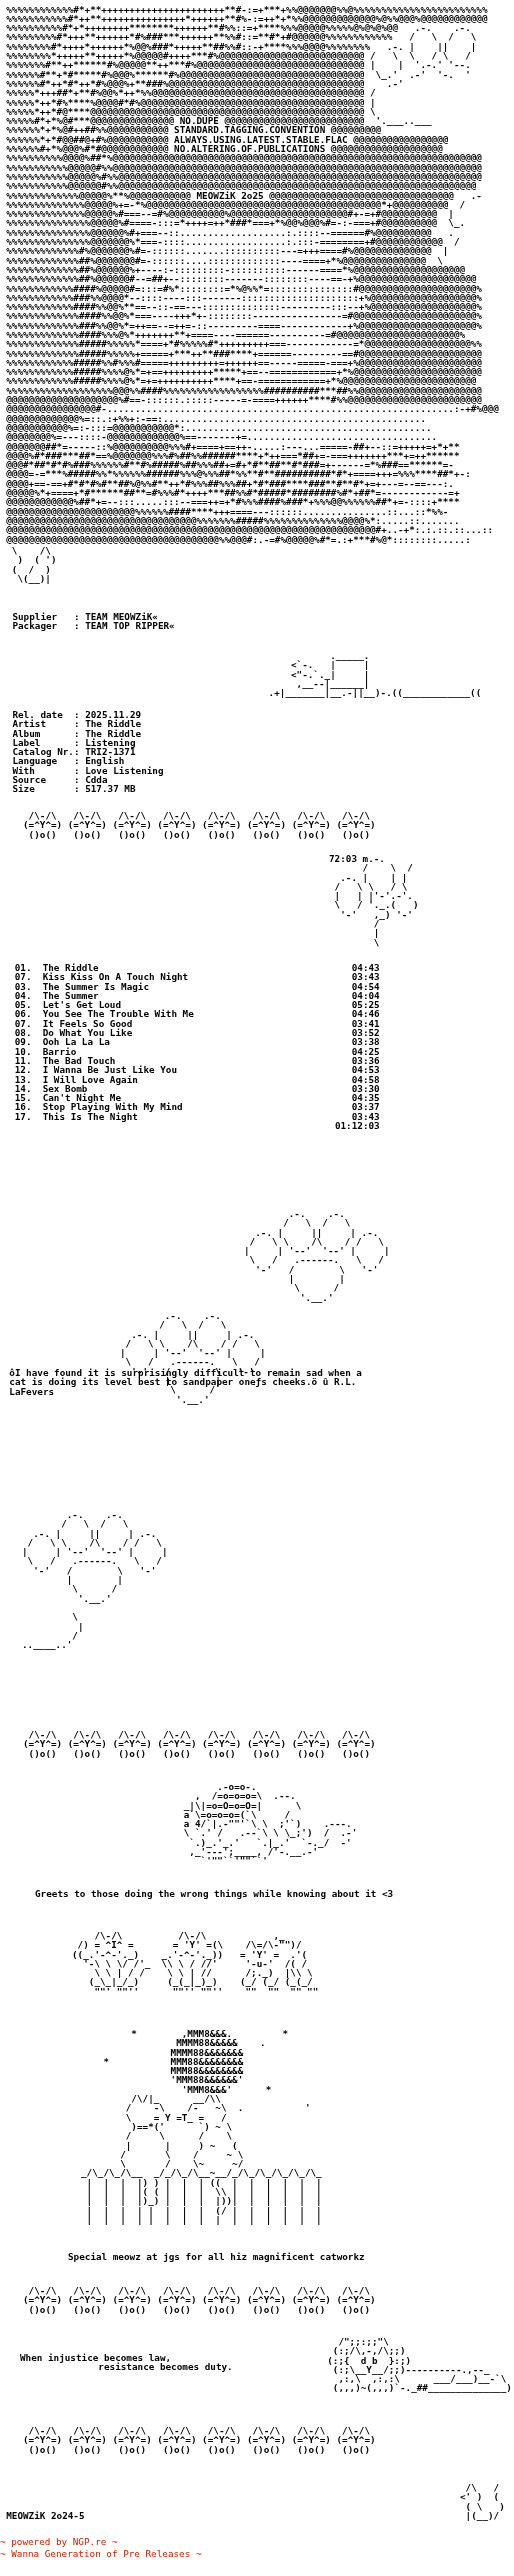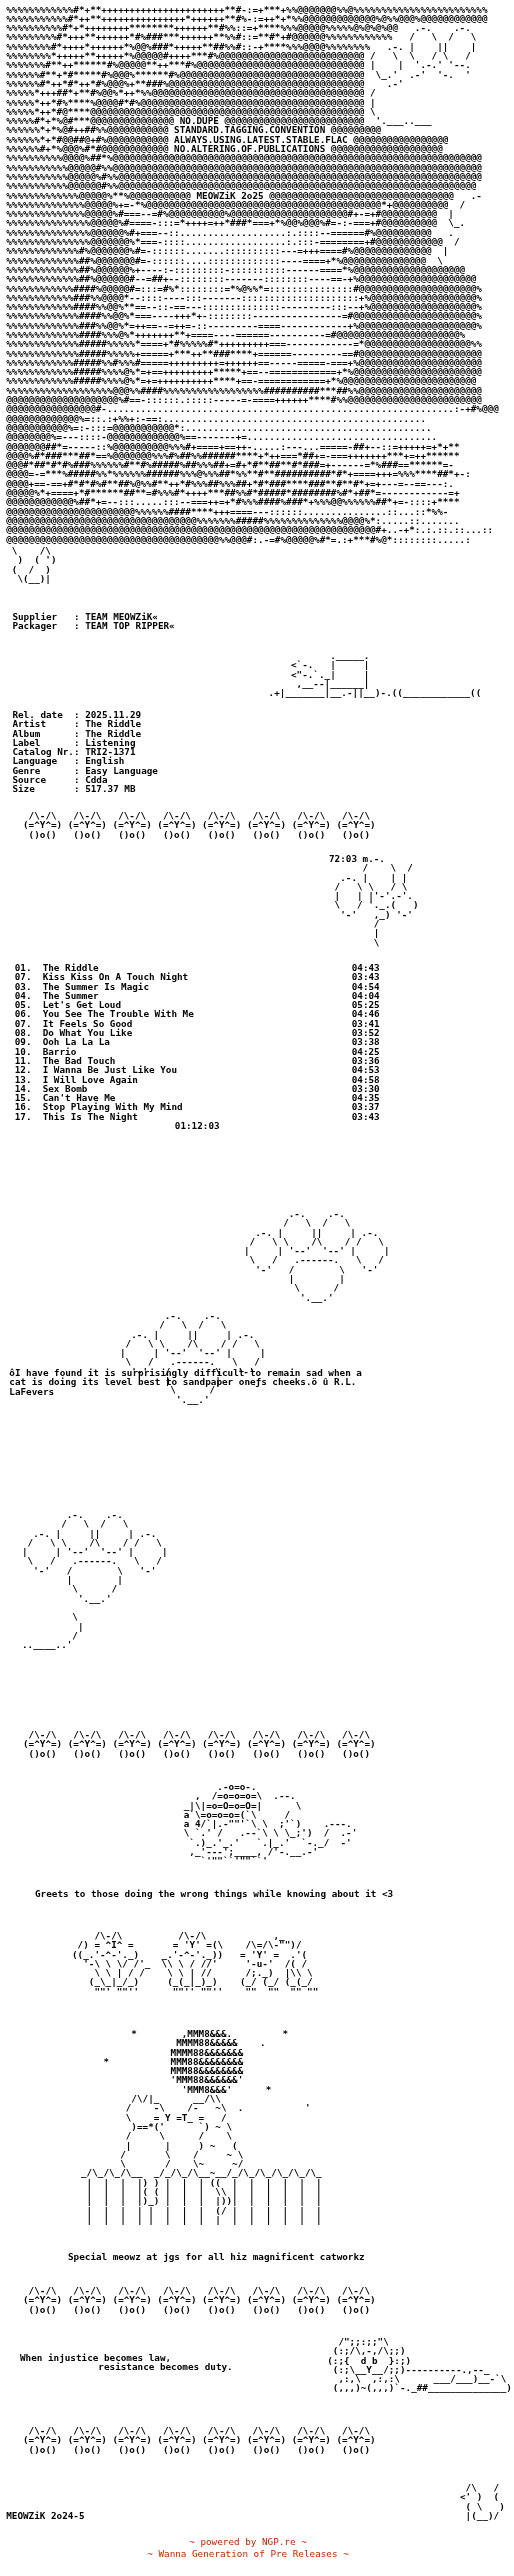--- a/index.html
+++ b/index.html
@@ -10,22 +10,22 @@
   .abs{position:absolute}
   pre.art{font:bold 9.3px/9.3px "DejaVu Sans Mono",monospace;white-space:pre;margin:0}
   .mono{font:bold 9.3px/9.3px "DejaVu Sans Mono",monospace;white-space:pre}
   .info-row{display:flex;font:bold 9.3px/9.3px "DejaVu Sans Mono",monospace;white-space:pre}
   .info-label{display:inline-block;width:11ch;white-space:pre}
   .tracklist{font:bold 9.3px/9.3px "DejaVu Sans Mono",monospace}
   .track-row{display:flex;width:365px;white-space:pre}
   .track-num{display:inline-block;width:5ch}
   .track-title{flex:1}
   .track-time{text-align:left}
-  .track-total{width:365px;text-align:center;white-space:pre}
-  .red-footer{position:absolute;left:8px;width:480px;text-align:center;
+  .track-total{width:365px;text-align:right;white-space:pre}
+  .red-footer{position:absolute;left:0;width:480px;text-align:left;
     color:var(--accent,#cc2200);font:normal 9.3px/12.4px "DejaVu Sans Mono",monospace;white-space:pre}
 </style>
 </head>
 <body style="background: rgb(255, 255, 255); color: rgb(0, 0, 0);">
 
 <pre class="art abs" style="left:6.2px;top:4.6px">%%%%%%%%%%%%#*+**++++++++++++++++++++++**#-:=+***+%%@@@@@@@%%@%%%%%%%%%%%%%%%%%%%%%%%%
 %%%%%%%%%%%#*++**+++++++++++++++*++++++**#%-:=++*+*%%@@@@@@@@@@@@@%@%%@@@%@@@@@@@@@@@@
 %%%%%%%%%%#*+*++++++++********++++++**#%%::=+****%%%@@@@@%%%%%@%@%@%@@   .-.    .-.
 %%%%%%%%%#*+++**++++++*#%###***++++++**%%#::=**#*+#@@@@@@%%%%%%%%%%%%   /   \  /   \
 %%%%%%%%#*++++*++++++*%@@%###*+++++**##%%#::-+****%%%@@@@%%%%%%%%   .-. |    ||    |
@@ -103,21 +103,21 @@
       ,__--|______|
  .+|_______|__.-||__)-.((____________((</pre>
 
 <div class="abs" style="left:12.4px;top:710px">
   <div class="info-row"><span class="info-label">Rel. date</span><span>: </span><span>2025.11.29</span></div>
   <div class="info-row"><span class="info-label">Artist</span><span>: </span><span>The Riddle</span></div>
   <div class="info-row"><span class="info-label">Album</span><span>: </span><span>The Riddle</span></div>
   <div class="info-row"><span class="info-label">Label</span><span>: </span><span>Listening</span></div>
   <div class="info-row"><span class="info-label">Catalog Nr.</span><span>: </span><span>TRI2-1371</span></div>
   <div class="info-row"><span class="info-label">Language</span><span>: </span><span>English</span></div>
-  <div class="info-row"><span class="info-label">Genre</span><span>: </span><span>Easy Language</span></div>
+  <div class="info-row"><span class="info-label">With</span><span>: </span><span>Love Listening</span></div>
   <div class="info-row"><span class="info-label">Source</span><span>: </span><span>Cdda</span></div>
   <div class="info-row"><span class="info-label">Size</span><span>: </span><span>517.37 MB</span></div>
 </div>
 
 <pre class="art abs" style="left:23px;top:811px"> /\-/\   /\-/\   /\-/\   /\-/\   /\-/\   /\-/\   /\-/\   /\-/\  
 (=^Y^=) (=^Y^=) (=^Y^=) (=^Y^=) (=^Y^=) (=^Y^=) (=^Y^=) (=^Y^=) 
  ()o()   ()o()   ()o()   ()o()   ()o()   ()o()   ()o()   ()o()  </pre>
 
 <div class="abs" style="left:329px;top:854px">
   <span class="mono abs" style="left:0;top:0">72:03 m.</span>
@@ -141,21 +141,21 @@
   <div class="track-row"><span class="track-num">05.</span><span class="track-title">Let's Get Loud</span><span class="track-time">05:25</span></div>
   <div class="track-row"><span class="track-num">06.</span><span class="track-title">You See The Trouble With Me</span><span class="track-time">04:46</span></div>
   <div class="track-row"><span class="track-num">07.</span><span class="track-title">It Feels So Good</span><span class="track-time">03:41</span></div>
   <div class="track-row"><span class="track-num">08.</span><span class="track-title">Do What You Like</span><span class="track-time">03:52</span></div>
   <div class="track-row"><span class="track-num">09.</span><span class="track-title">Ooh La La La</span><span class="track-time">03:38</span></div>
   <div class="track-row"><span class="track-num">10.</span><span class="track-title">Barrio</span><span class="track-time">04:25</span></div>
   <div class="track-row"><span class="track-num">11.</span><span class="track-title">The Bad Touch</span><span class="track-time">03:36</span></div>
   <div class="track-row"><span class="track-num">12.</span><span class="track-title">I Wanna Be Just Like You</span><span class="track-time">04:53</span></div>
   <div class="track-row"><span class="track-num">13.</span><span class="track-title">I Will Love Again</span><span class="track-time">04:58</span></div>
   <div class="track-row"><span class="track-num">14.</span><span class="track-title">Sex Bomb</span><span class="track-time">03:30</span></div>
-  <div class="track-row"><span class="track-num">15.</span><span class="track-title">Can't Have Me</span><span class="track-time">04:35</span></div>
+  <div class="track-row"><span class="track-num">15.</span><span class="track-title">Can't Night Me</span><span class="track-time">04:35</span></div>
   <div class="track-row"><span class="track-num">16.</span><span class="track-title">Stop Playing With My Mind</span><span class="track-time">03:37</span></div>
   <div class="track-row"><span class="track-num">17.</span><span class="track-title">This Is The Night</span><span class="track-time">03:43</span></div>
   <div class="track-total">01:12:03</div>
 </div>
 
 <pre class="art abs" style="left:244px;top:1209px">        .-.    .-.
        /   \  /   \
   .-. |     ||     | .-.
  /   \ \    /\    / /   \
 |     | '--'  '--' |     |

